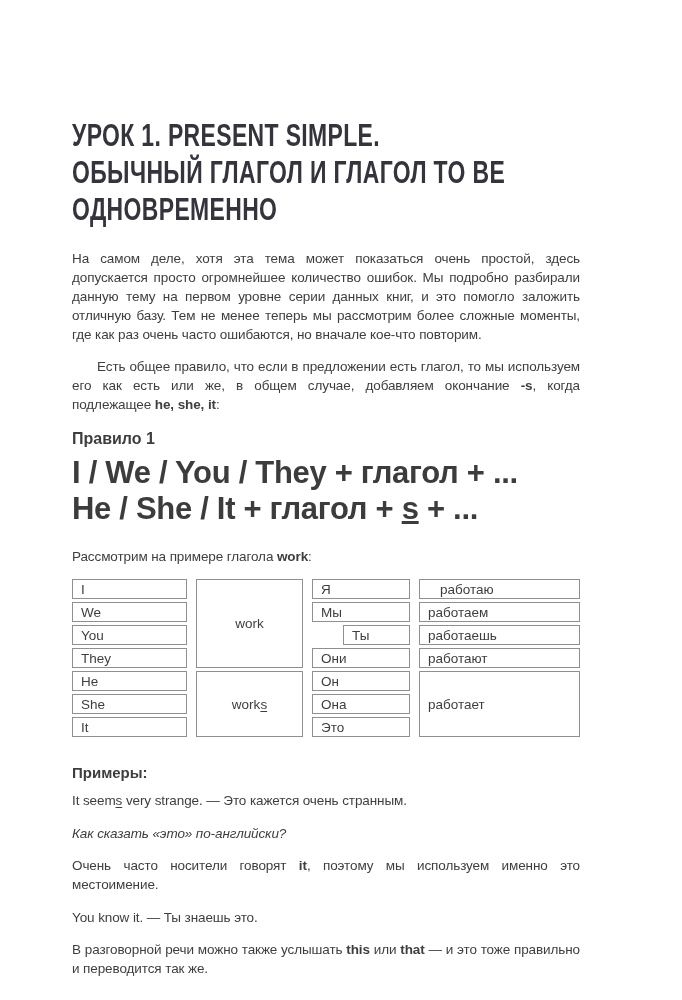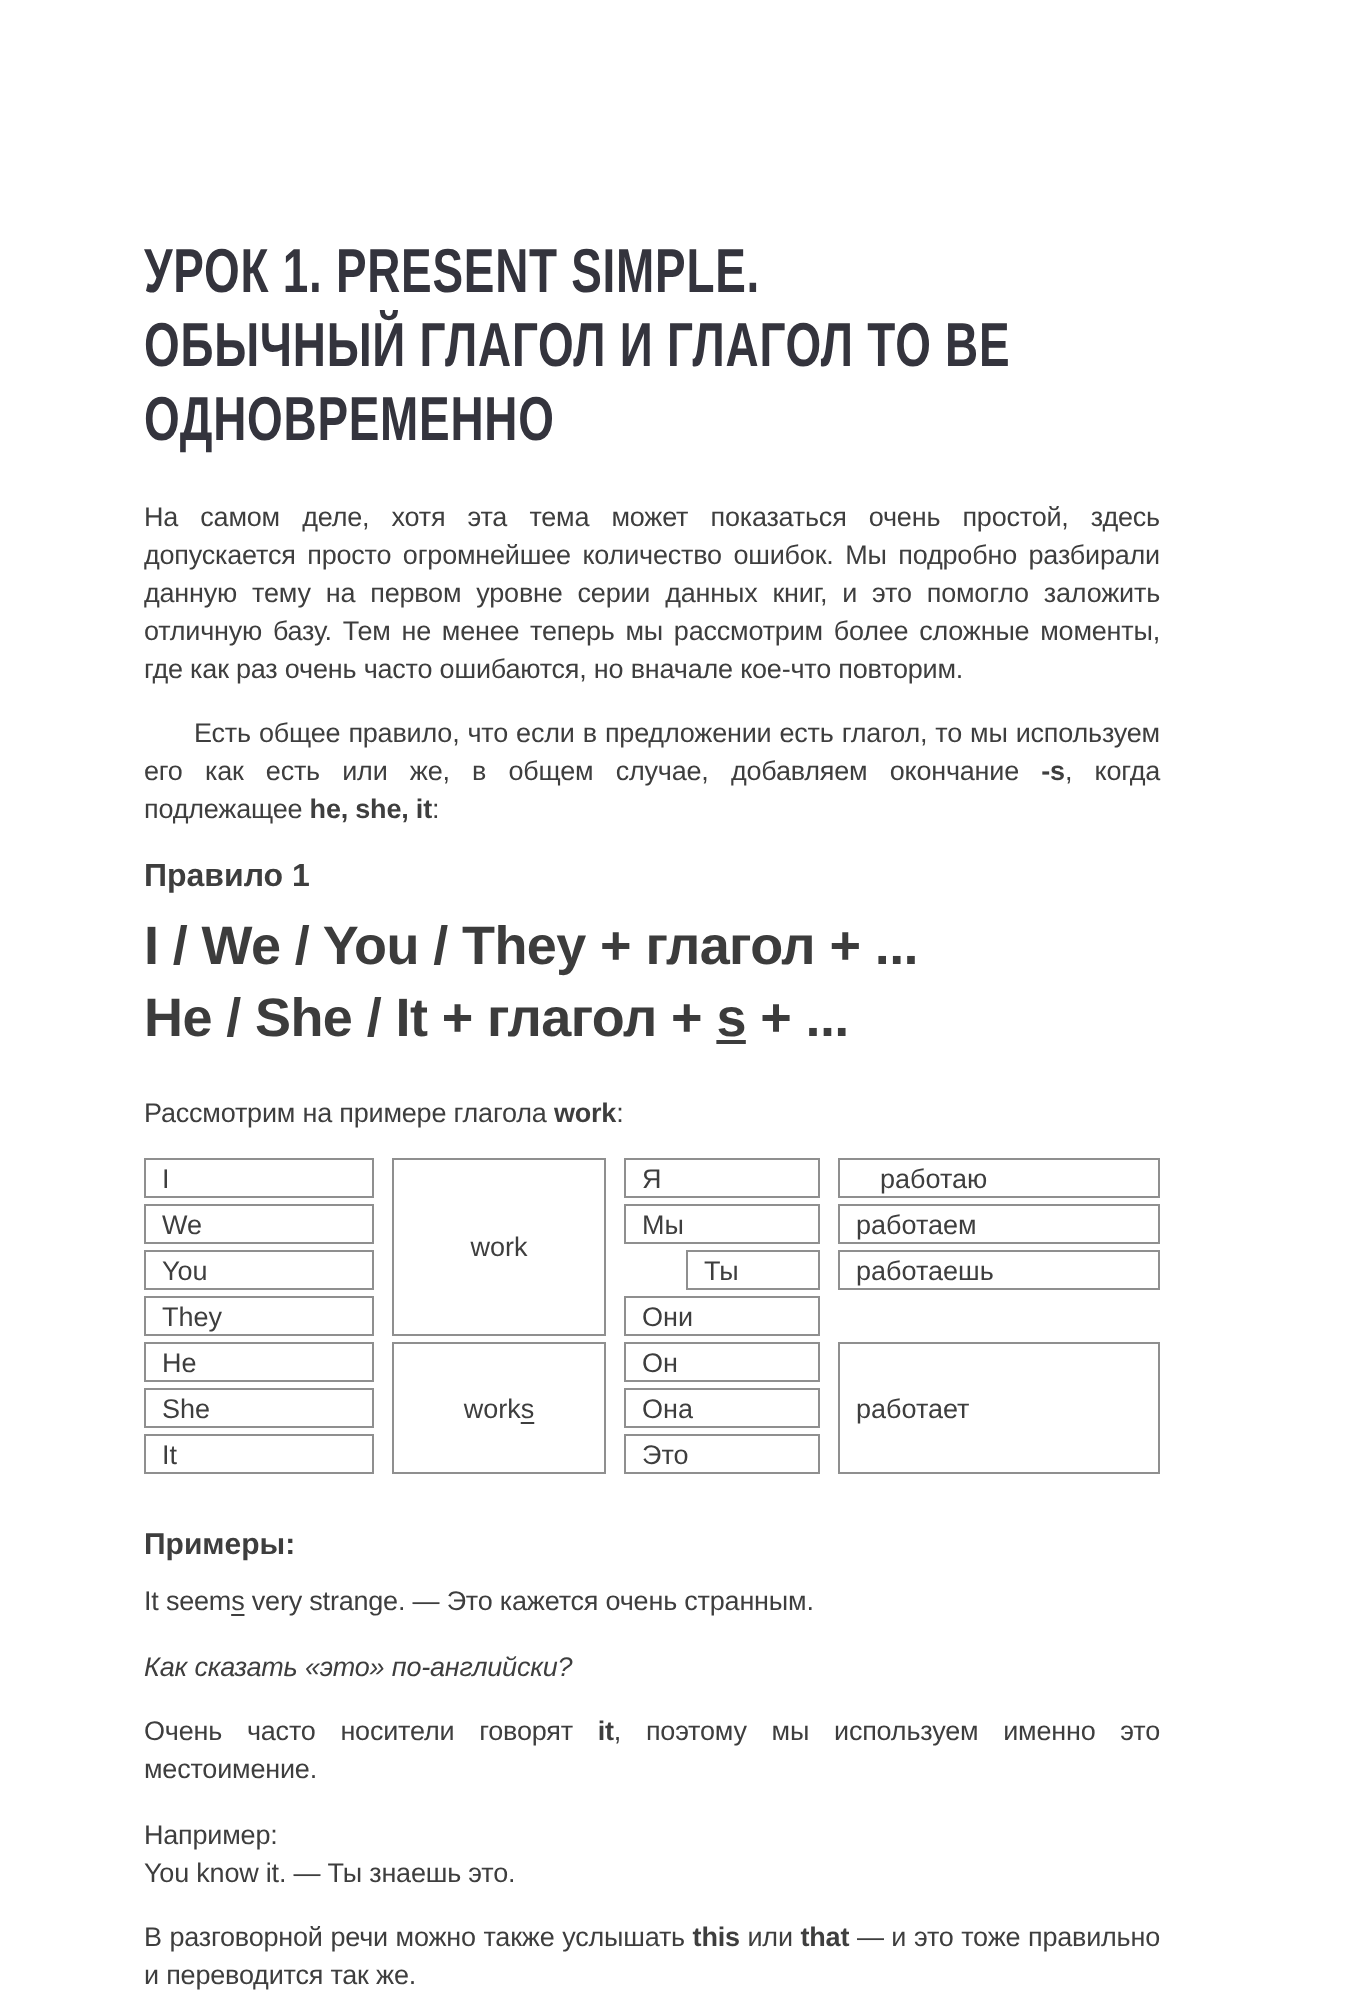--- a/index.html
+++ b/index.html
@@ -24,21 +24,21 @@
   .body-text{color:var(--text-color);font-size:13.5px;line-height:19px;
              letter-spacing:-0.1px;}
   .just{text-align:justify;}
   .intro{margin-top:11px;}
   .rule-intro{margin-top:0;text-indent:25px;}
 
   h2.rule-head{margin:10px 0 0 0;color:var(--text-color);
                font-size:16px;line-height:22px;font-weight:700;}
 
   .formula{margin-top:6px;color:#3c3c3c;font-weight:700;
-           font-size:27px;line-height:34px;white-space:nowrap;letter-spacing:-0.3px;}
+           font-size:31px;line-height:34px;white-space:nowrap;letter-spacing:-0.3px;}
   .formula.second{margin-top:2px;}
 
   .leadin{margin-top:21px;}
 
   
   .conj-table{margin-top:5px;display:grid;
               grid-template-columns:115px 107px 98px 161px;
               grid-auto-rows:20px;column-gap:9px;row-gap:3px;}
   .cell{border:1px solid var(--border-color);display:flex;align-items:center;
         padding:0 0 0 8px;color:var(--text-color);font-size:13.5px;
@@ -84,39 +84,39 @@
         <div class="cell" style="grid-area: 3 / 1;">You</div>
         <div class="cell" style="grid-area: 4 / 1;">They</div>
         <div class="cell center" style="grid-area: 1 / 2 / span 4;">work</div>
         <div class="cell" style="grid-area: 1 / 3;">Я</div>
         <div class="cell" style="grid-area: 2 / 3;">Мы</div>
         <div class="cell" style="grid-area: 3 / 3; margin-left: 31px;">Ты</div>
         <div class="cell" style="grid-area: 4 / 3;">Они</div>
         <div class="cell" style="grid-area: 1 / 4; padding-left: 20px;">работаю</div>
         <div class="cell" style="grid-area: 2 / 4;">работаем</div>
         <div class="cell" style="grid-area: 3 / 4;">работаешь</div>
+        <div class="cell" style="grid-area: 4 / 4;">работают</div>
         <div class="cell" style="grid-area: 5 / 1;">He</div>
         <div class="cell" style="grid-area: 6 / 1;">She</div>
         <div class="cell" style="grid-area: 7 / 1;">It</div>
         <div class="cell center" style="grid-area: 5 / 2 / span 3;">work<u>s</u></div>
         <div class="cell" style="grid-area: 5 / 3;">Он</div>
         <div class="cell" style="grid-area: 6 / 3;">Она</div>
         <div class="cell" style="grid-area: 7 / 3;">Это</div>
         <div class="cell" style="grid-area: 5 / 4 / span 3;">работает</div>
       </div>
 
     <h3 class="ex-head">Примеры:</h3>
 
     <p class="body-text ex-line">It seem<u>s</u> very strange. — Это кажется очень странным.</p>
 
     <p class="body-text q-line">Как сказать «это» по-английски?</p>
 
     <p class="body-text just answer">Очень часто носители говорят <b>it</b>, поэтому мы используем именно это местоимение.</p>
 
     <p class="body-text npr">
-      <span style="display:block">Например:</span>
       <span style="display:block">You know it. — Ты знаешь это.</span>
     </p>
 
     <p class="body-text just closing">В разговорной речи можно также услышать <b>this</b> или <b>that</b> — и это тоже правильно и переводится так же.</p>
 
   </div>
 </div>
 
 </body></html>

